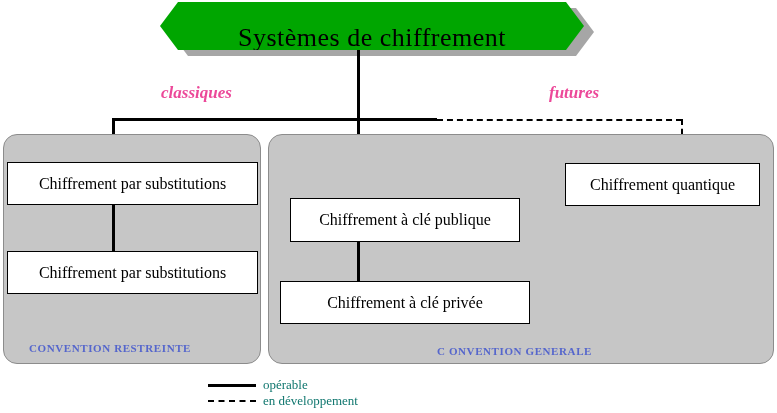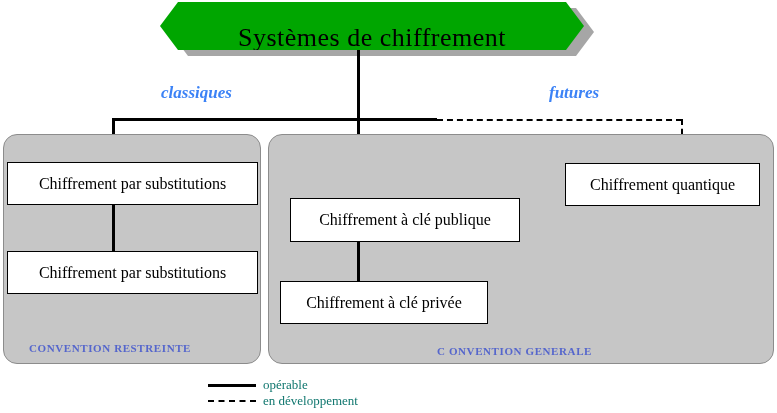--- a/index.html
+++ b/index.html
@@ -73,21 +73,21 @@
     border-top: 2px dashed #000000;
   }
 
   
   .branch-label {
     position: absolute;
     font-family: "Liberation Serif", serif;
     font-style: italic;
     font-weight: bold;
     font-size: 17px;
-    color: #3b82f6;
+    color: #ec4899;
     white-space: nowrap;
   }
 
   
   .panel {
     position: absolute;
     background: #c6c6c6;
     border: 1px solid #8c8c8c;
     border-radius: 14px;
   }
@@ -170,21 +170,21 @@
   <div class="node" style="left:7px; top:251px; width:251px; height:43px;">Chiffrement par substitutions</div>
 
   <div class="panel-caption" style="left:29px; top:342px;">CONVENTION RESTREINTE</div>
 
   <div class="panel" style="left:268px; top:134px; width:504px; height:228px;"></div>
 
   <div class="node" style="left:283px; top:198px; width:230px; height:44px;margin-left:7px;">Chiffrement à clé publique</div>
 
   <div class="vline" style="left:357px; top:241px; height:42px;"></div>
 
-  <div class="node" style="left:280px; top:281px; width:208px; height:43px;">Chiffrement à clé privée</div>
+  <div class="node" style="left:280px; top:281px; width:250px; height:43px;">Chiffrement à clé privée</div>
 
   <div class="node" style="left:565px; top:163px; width:195px; height:43px;">Chiffrement quantique</div>
 
   <div class="panel-caption" style="left:437px; top:345px;">C ONVENTION GENERALE</div>
 
   <div class="legend-line-solid" style="left:208px; top:384px; width:48px;"></div>
   <div class="legend-text" style="left:263px; top:377px;">opérable</div>
 
   <div class="legend-line-dashed" style="left:208px; top:400px; width:48px;"></div>
   <div class="legend-text" style="left:263px; top:393px;">en développement</div>

